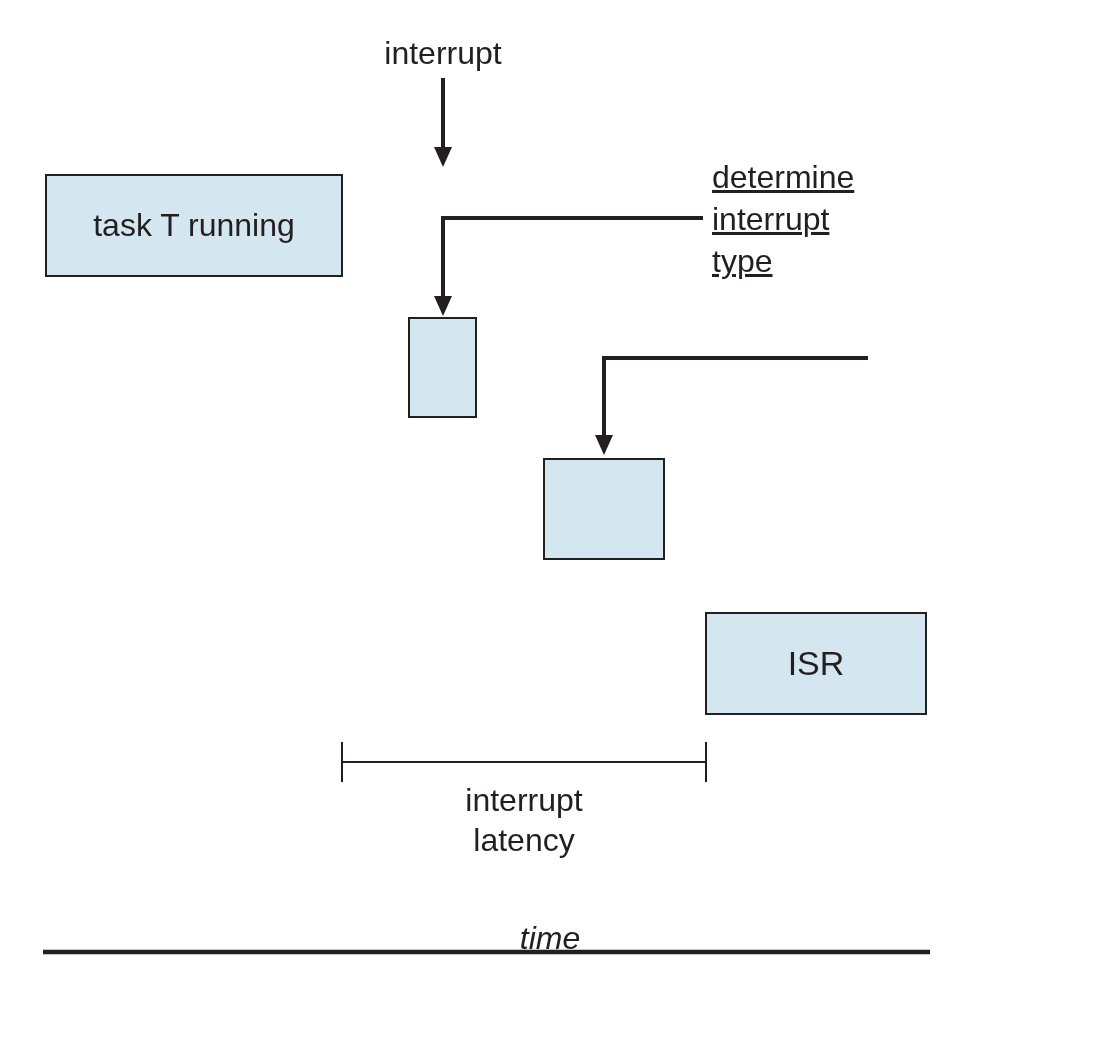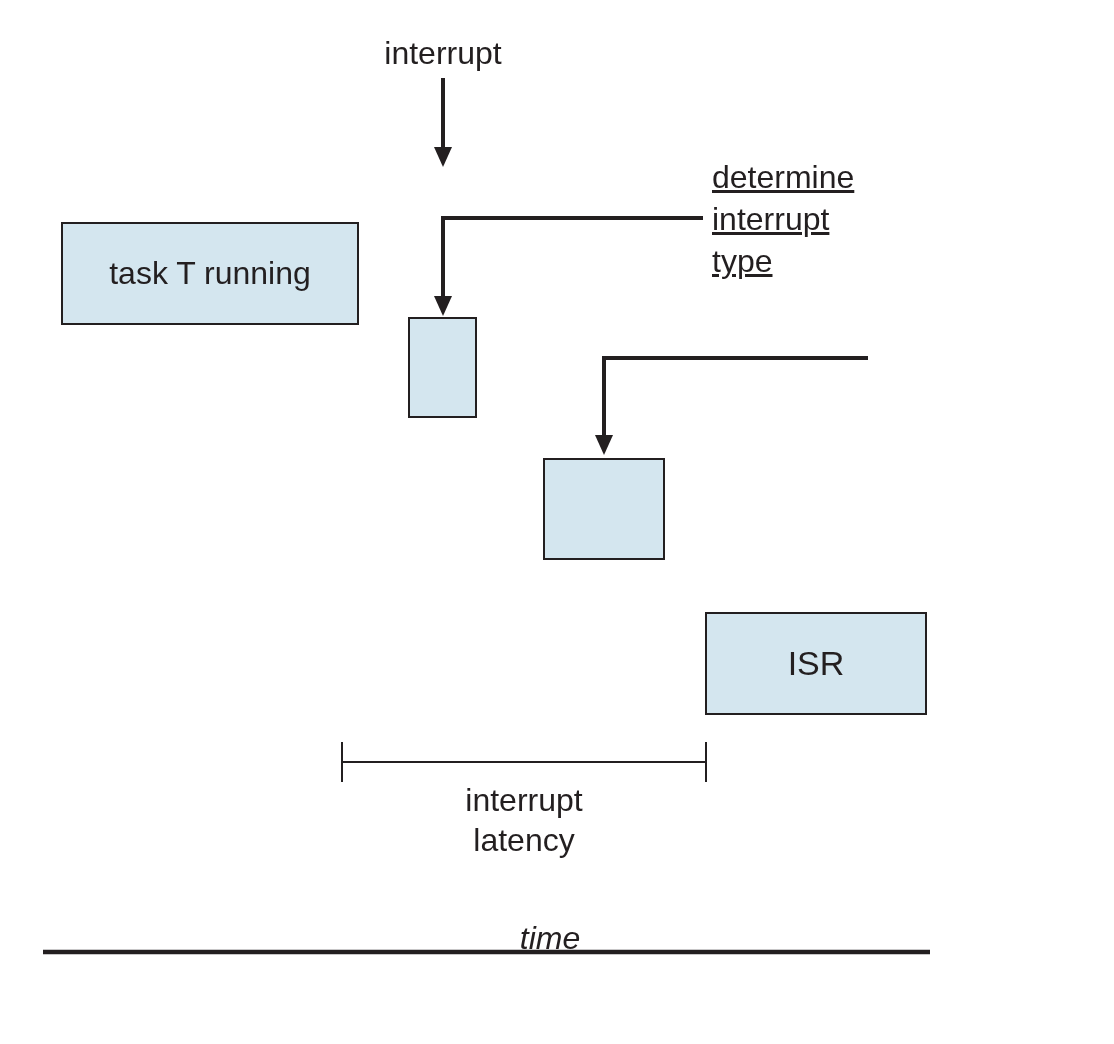--- a/index.html
+++ b/index.html
@@ -37,21 +37,21 @@
     position: absolute;
     box-sizing: border-box;
     background: var(--box-fill, #d4e6ef);
     border: 2.5px solid var(--ink, #231f20);
     display: flex;
     align-items: center;
     justify-content: center;
     font-size: 32px;
     text-align: center;
   }
-  .box-task { left: 61px;  top: 174px; width: 298px; height: 103px; margin-top: 48px; }
+  .box-task { left: 45px;  top: 174px; width: 298px; height: 103px; }
   .box-small{ left: 408px; top: 317px; width: 69px;  height: 101px; }
   .box-med  { left: 543px; top: 458px; width: 122px; height: 102px; }
   .box-isr  { left: 705px; top: 599px; width: 222px; height: 103px; font-size: 34px; margin-top: 13px; }
   .label {
     position: absolute;
     font-size: 32px;
     line-height: 42px;
     white-space: pre-line;
   }
   .label-interrupt {

